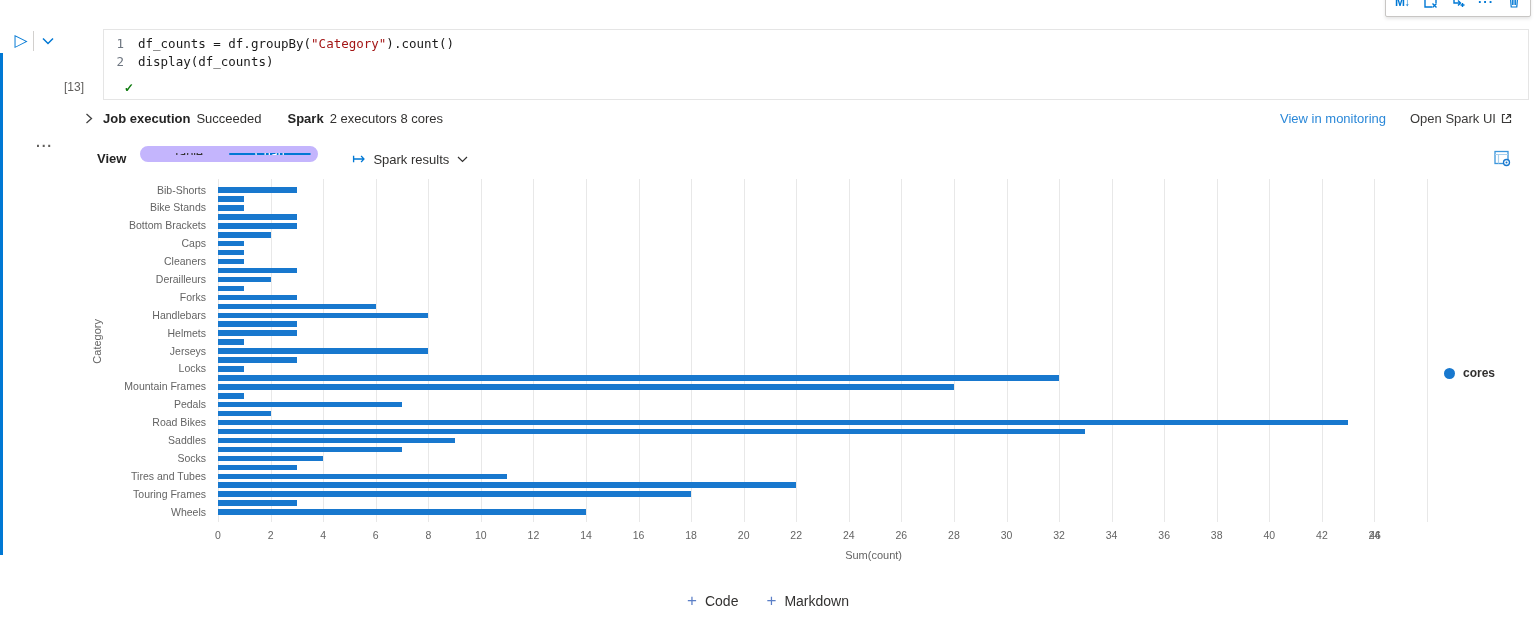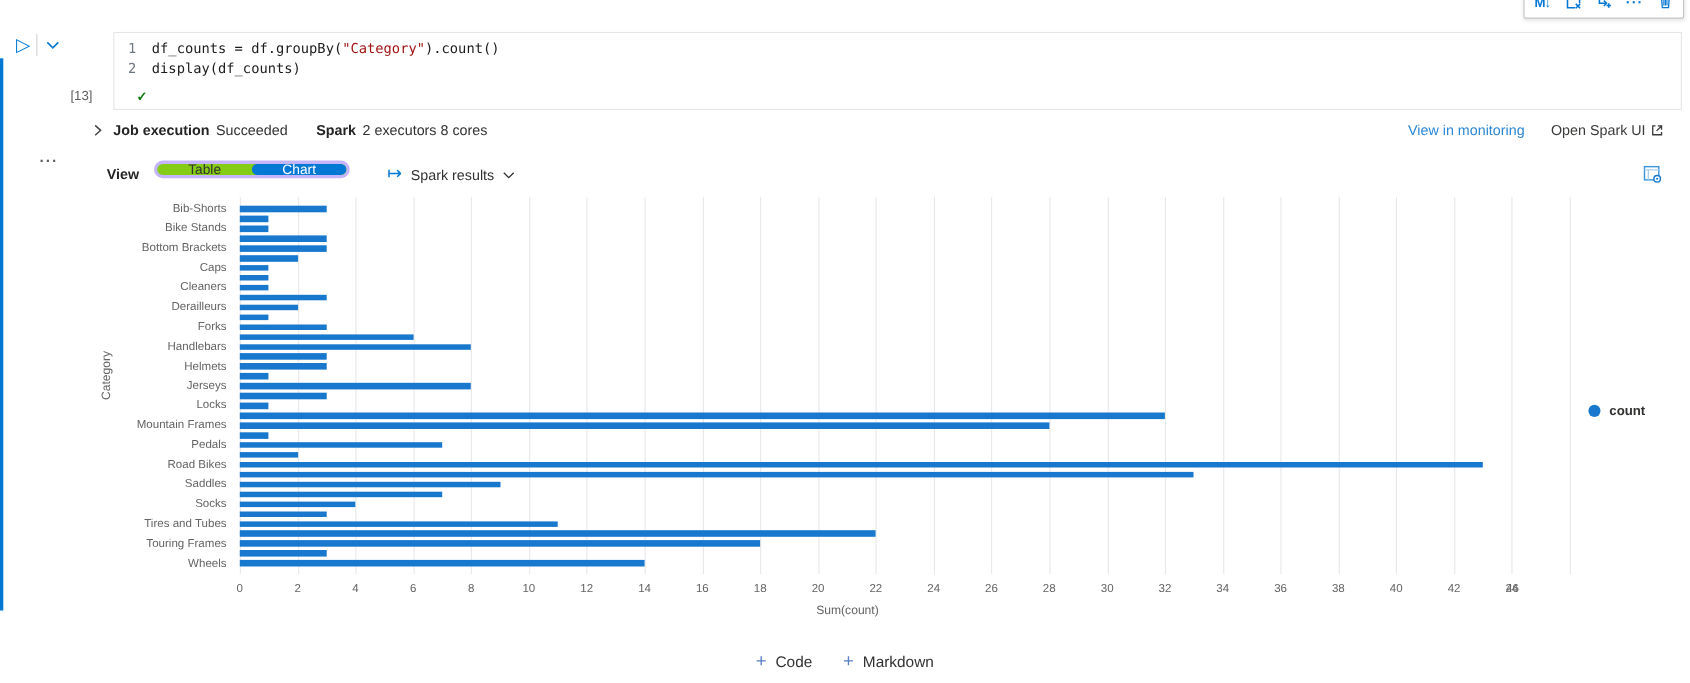--- a/index.html
+++ b/index.html
@@ -40,36 +40,36 @@
   .job-title { font-weight:700; color:#242424; margin-right:6px; }
   .job-status { margin-right:26px; }
   .spark-label { font-weight:700; color:#242424; margin-right:6px; }
   .job-links { position:absolute; right:24px; top:107px; height:22px; display:flex; align-items:center; gap:24px; font-size:13px; }
   .link-blue { color:#2b88d8; }
   .link-dark { color:#3b3a39; display:flex; align-items:center; gap:5px; }
 
   
   .out-more { position:absolute; left:36px; top:138px; font-size:14px; font-weight:700; letter-spacing:1px; color:#605e5c; }
   .view-label { position:absolute; left:97px; top:151px; font-size:13px; font-weight:700; color:#242424; }
-  .toggle { position:absolute; left:140px; top:146px; width:178px; height:16px; border:3px solid #c4b5fd;
-    border-radius:14px; display:flex; background:#84cc16; overflow:hidden; }
+  .toggle { position:absolute; left:140px; top:146px; width:178px; height:16px; border:7px solid #c4b5fd;
+    border-radius:14px; display:flex; background:#c4b5fd; overflow:hidden; }
   .toggle-opt { flex:1; display:flex; align-items:center; justify-content:center; font-size:12.5px; color:#323130; border-radius:14px; }
   .toggle-opt.active { background:#0078d4; color:#fff; }
   .export-wrap { position:absolute; left:352px; top:148px; height:22px; display:flex; align-items:center; gap:8px; }
   .export-icon { color:#0078d4; font-size:16px; line-height:1; }
   .export-label { font-size:13px; color:#323130; }
   .chart-settings { position:absolute; right:24px; top:148px; width:20px; height:20px; }
 
   
   #chart { position:absolute; left:0; top:0; width:1536px; height:621px; pointer-events:none; }
   .gridline { position:absolute; width:1px; background:#e8e8e8; }
   .bar { position:absolute; height:5.5px; }
   .ytick { position:absolute; left:60px; width:146px; text-align:right; font-size:10.5px; color:#646464; }
   .xtick { position:absolute; width:40px; text-align:center; font-size:10.5px; color:#646464; }
-  .xlabel { position:absolute; left:742px; top:549px; width:160px; text-align:left; font-size:11px; color:#646464; }
+  .xlabel { position:absolute; left:742px; top:549px; width:160px; text-align:right; font-size:11px; color:#646464; }
   .ylabel { position:absolute; left:91px; top:319px; writing-mode:vertical-rl; transform:rotate(180deg);
     font-size:11px; color:#646464; }
   .legend { position:absolute; left:1444px; top:366px; display:flex; align-items:center; gap:8px; }
   .legend-dot { width:11px; height:11px; border-radius:50%; }
   .legend-label { font-size:12px; font-weight:700; color:#323130; }
 
   
   .footer { position:absolute; left:0; right:0; top:592px; display:flex; justify-content:center; gap:28px; }
   .add-btn { display:flex; align-items:center; gap:8px; font-size:14px; color:#323130; }
   .plus { color:#5b7fc7; font-size:17px; line-height:1; font-weight:400; }
@@ -164,21 +164,21 @@
         <circle cx="14.5" cy="14.5" r="3" fill="#fff" stroke="#1878ce" stroke-width="1.3"></circle>
         <circle cx="14.5" cy="14.5" r="1" fill="#1878ce"></circle>
       </svg>
   </div>
 
   <div id="chart">
     <div class="ylabel">Category</div>
     <div class="xlabel">Sum(count)</div>
     <div class="legend">
       <span class="legend-dot" style="background: rgb(24, 120, 206);"></span>
-      <span class="legend-label">count</span>
+      <span class="legend-label">cores</span>
     </div>
   <div class="gridline" style="left: 218px; top: 179px; height: 343px;"></div>
       <div class="xtick" style="left: 198px; top: 529px;">0</div>
       <div class="gridline" style="left: 270.6px; top: 179px; height: 343px;"></div>
       <div class="xtick" style="left: 250.6px; top: 529px;">2</div>
       <div class="gridline" style="left: 323.1px; top: 179px; height: 343px;"></div>
       <div class="xtick" style="left: 303.1px; top: 529px;">4</div>
       <div class="gridline" style="left: 375.7px; top: 179px; height: 343px;"></div>
       <div class="xtick" style="left: 355.7px; top: 529px;">6</div>
       <div class="gridline" style="left: 428.3px; top: 179px; height: 343px;"></div>

